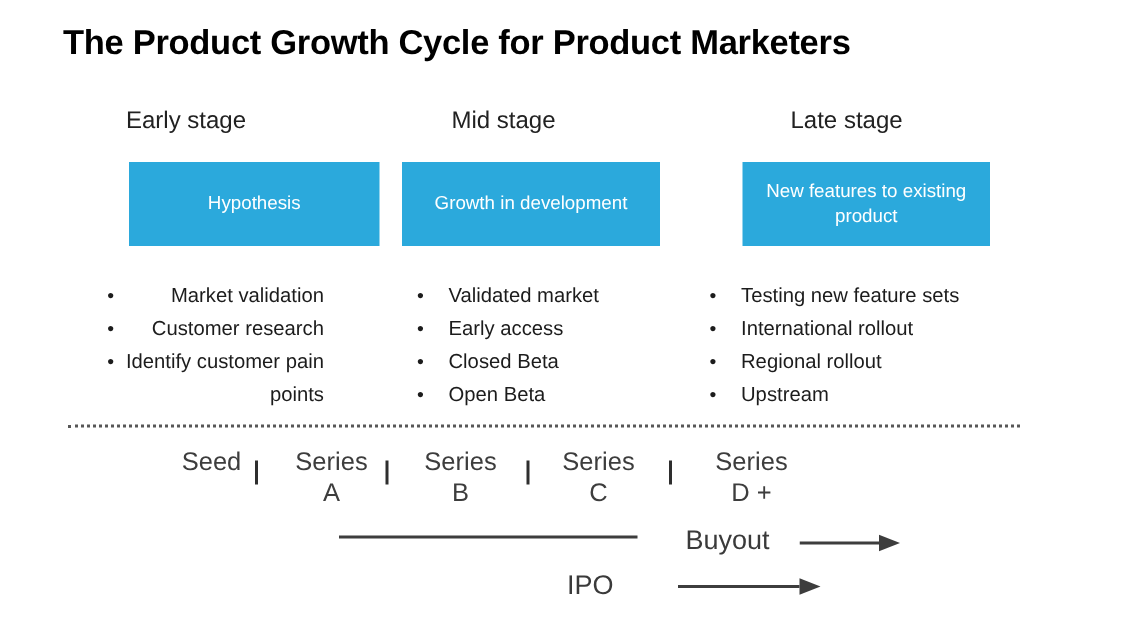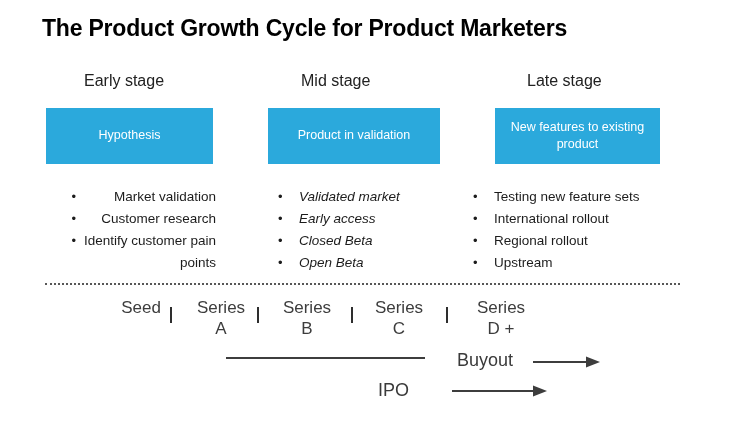--- a/index.html
+++ b/index.html
@@ -31,21 +31,21 @@
 
   .bullet-col { top:186px; font-size:13.5px; color:#1c1c1c; }
   .col-1 { left:55px;text-align:right; }
   .col-2 { left:278px; }
   .col-3 { left:473px; }
   .bullet-item { display:flex; }
   .bullet-dot { width:21px; flex:0 0 21px; line-height:22px; font-size:13px; }
   .bullet-dot::before { content:"\2022"; }
   .bullet-text { line-height:22px; }
   .col-1 .bullet-text { width:140px; }
-  .col-2 .bullet-text { width:150px;font-style:italic; }
+  .col-2 .bullet-text { width:150px; }
   .col-3 .bullet-text { width:170px; }
 
   .dotted-divider {
     left:45px; top:283px; width:635px; height:0;
     border-top:2px dotted #575757;
   }
 
   .milestone { top:297px; width:52px; text-align:center; font-size:17px;
     line-height:21px; color:#3d3d3d; }
   .ms-0 { left:116px; width:50px; }
@@ -75,25 +75,25 @@
 <body>
 
 <div class="slide">
 
   <div class="abs title">The Product Growth Cycle for Product Marketers</div>
 
   <div class="abs stage-header hdr-early">Early stage</div>
   <div class="abs stage-header hdr-mid">Mid stage</div>
   <div class="abs stage-header hdr-late">Late stage</div>
 
-  <div class="abs stage-box box-1" style="background: rgb(43, 169, 220); color: rgb(255, 255, 255);">
+  <div class="abs stage-box box-1" style="background: rgb(43, 169, 220); color: rgb(255, 255, 255); margin-left: 40px;">
     <span>Hypothesis</span>
   </div>
   <div class="abs stage-box box-2" style="background: rgb(43, 169, 220); color: rgb(255, 255, 255);">
-    <span>Product in validation</span>
+    <span>Growth in development</span>
   </div>
   <div class="abs stage-box box-3" style="background: rgb(43, 169, 220); color: rgb(255, 255, 255);">
     <span>New features to existing product</span>
   </div>
 
   <div class="abs bullet-col col-1">
     <div class="bullet-item">
       <span class="bullet-dot"></span>
       <span class="bullet-text">Market validation</span>
     </div>

